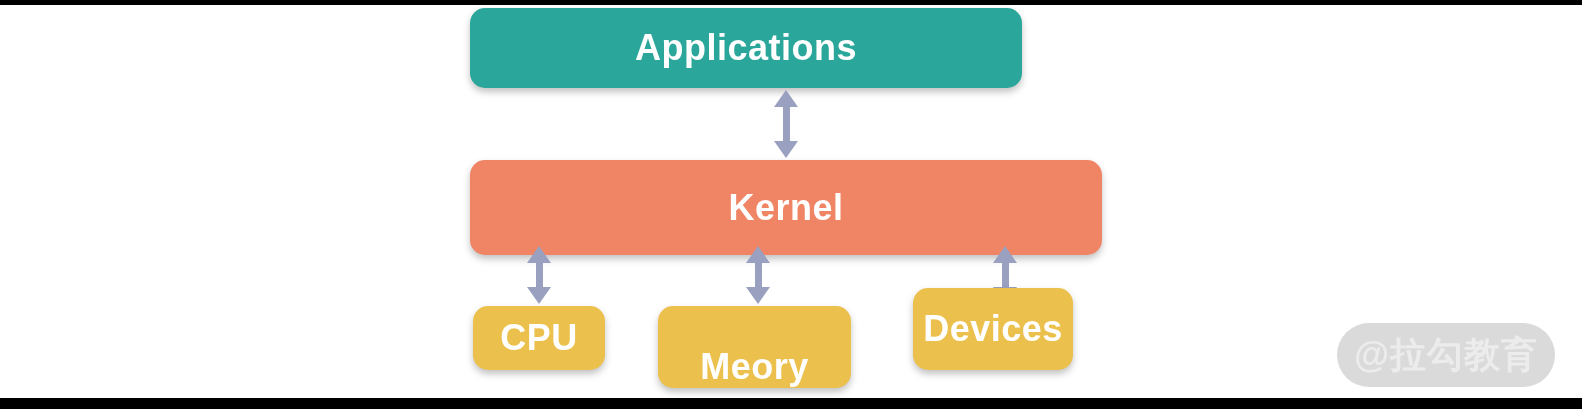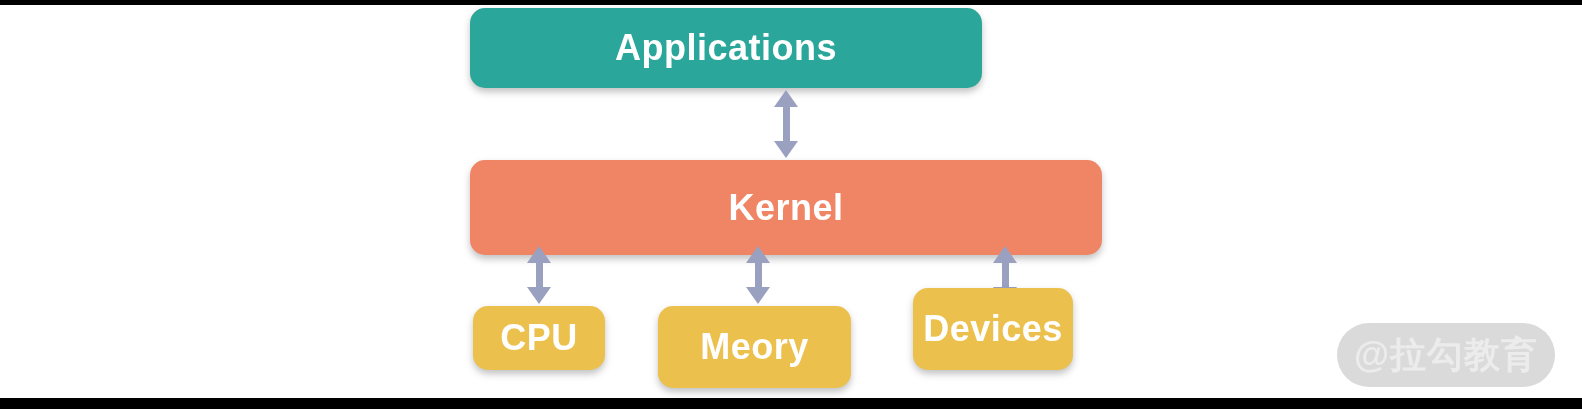--- a/index.html
+++ b/index.html
@@ -19,24 +19,24 @@
 
   .node {
     position: absolute;
     border-radius: 15px;
     color: var(--box-text, #ffffff);
     display: flex; align-items: center; justify-content: center;
     font-weight: bold; font-size: 36px;
     box-shadow: 0 4px 7px rgba(80, 80, 80, 0.35);
     letter-spacing: 0.5px;
   }
-  .node.applications { left: 470px; top: 8px;   width: 512px; height: 80px; background: var(--teal, #2aa79a); }
+  .node.applications { left: 470px; top: 8px;   width: 552px; height: 80px; background: var(--teal, #2aa79a); }
   .node.kernel       { left: 470px; top: 160px; width: 632px; height: 95px; background: var(--coral, #ef8565); }
   .node.cpu          { left: 473px; top: 306px; width: 132px; height: 64px; background: var(--yellow, #ecc04c); }
-  .node.memory       { left: 658px; top: 306px; width: 193px; height: 82px; background: var(--yellow, #ecc04c); }
+  .node.memory       { left: 658px; top: 306px; width: 193px; height: 82px; background: var(--yellow, #ecc04c); align-items: flex-end; }
   .node.devices      { left: 913px; top: 288px; width: 160px; height: 82px; background: var(--yellow, #ecc04c); }
 
   .v-arrow {
     position: absolute; width: 24px;
     display: flex; flex-direction: column; align-items: center;
   }
   .v-arrow .shaft { width: 7px; flex: 1; background: var(--arrow, #9aa0bf); }
   .v-arrow .head {
     width: 0; height: 0; flex: none;
     border-left: 12px solid transparent;

